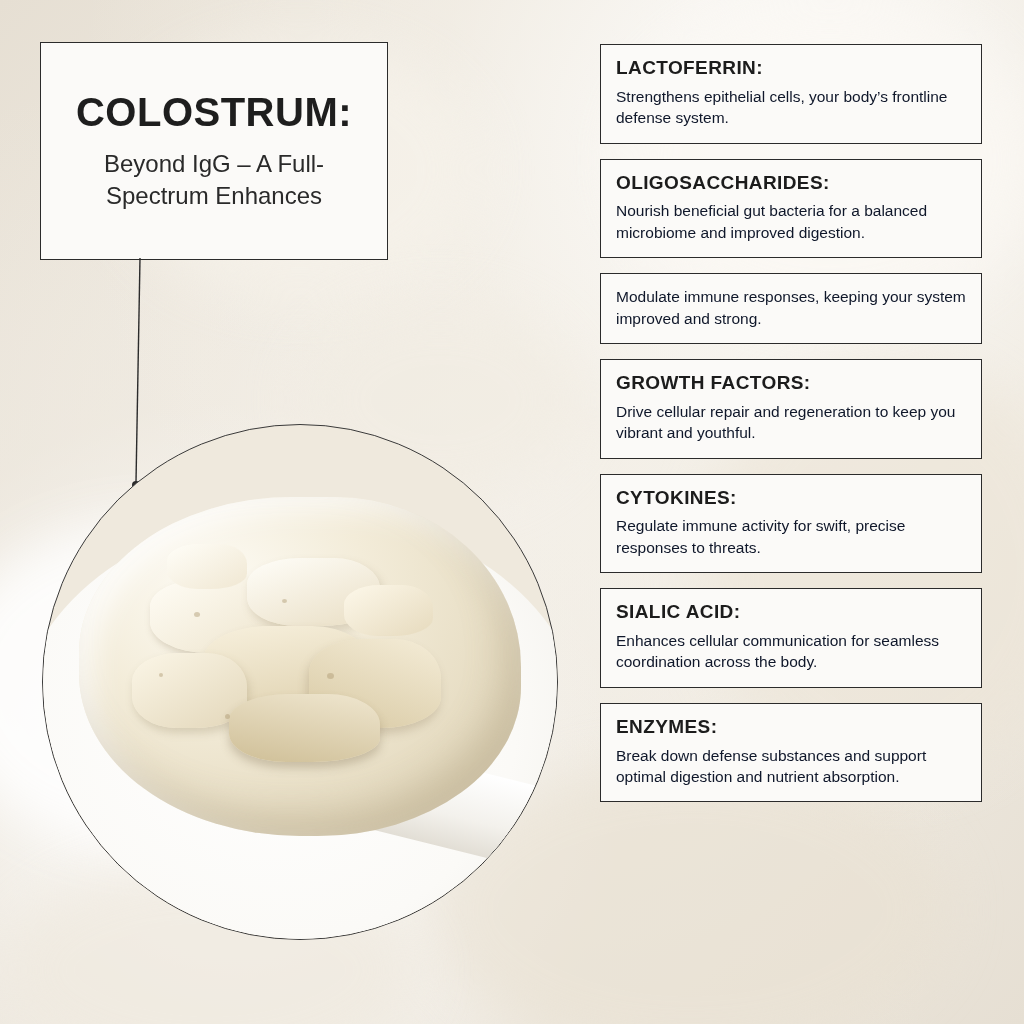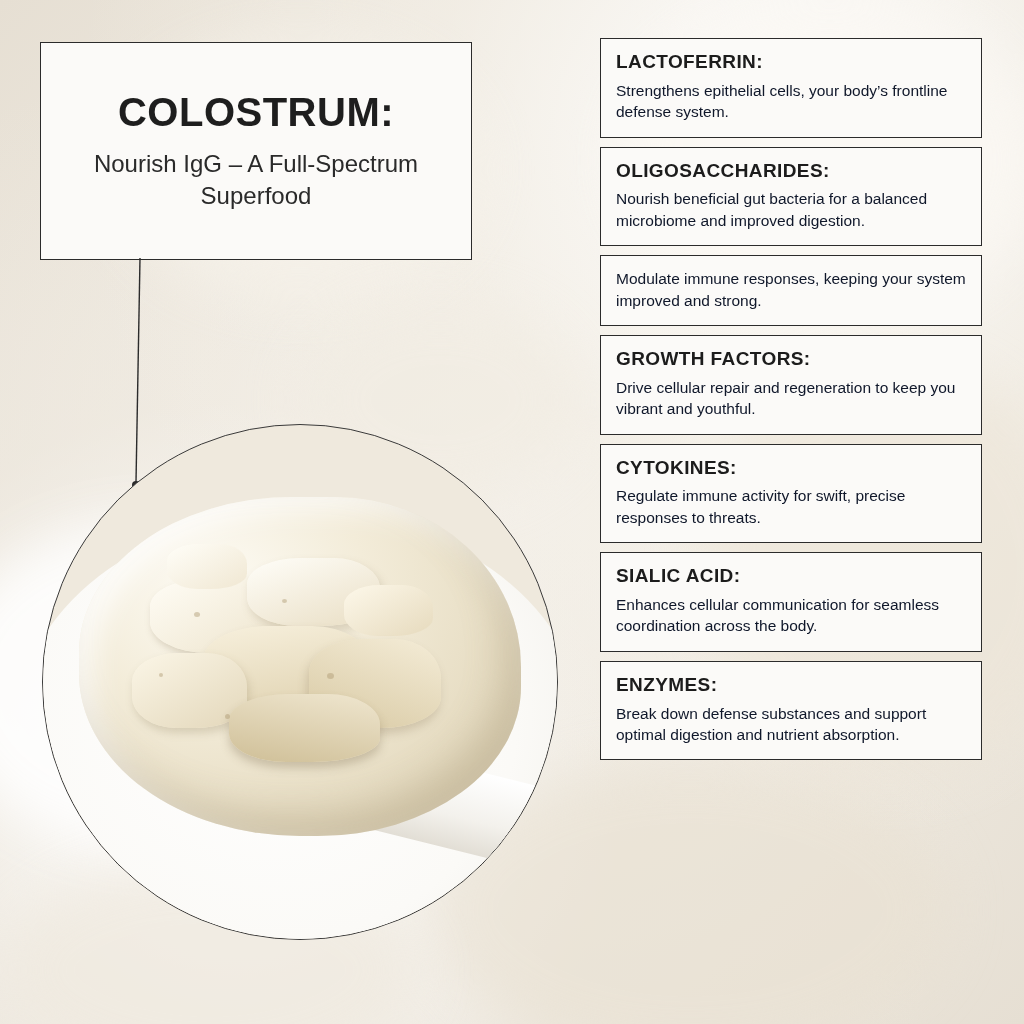--- a/index.html
+++ b/index.html
@@ -39,21 +39,21 @@
   .b4 { left: 700px; top: 360px; width: 380px; height: 420px; background: #ece4d6; opacity: 0.55; }
   .b5 { left: 430px; top: 760px; width: 520px; height: 300px; background: #e9e1d2; opacity: 0.6; }
   .b6 { left: 0px;   top: 860px; width: 420px; height: 220px; background: #efe9de; opacity: 0.7; }
   .b7 { left: 300px; top: 300px; width: 280px; height: 200px; background: #f1ece2; opacity: 0.6; }
 
   
   .title-card {
     position: absolute;
     left: 40px;
     top: 42px;
-    width: 432px;
+    width: 348px;
     height: 218px;
     background: #fbfaf8;
     border: 1.5px solid #2b2b2b;
     box-sizing: border-box;
     display: flex;
     flex-direction: column;
     align-items: center;
     justify-content: center;
     padding: 0 26px;
   }
@@ -161,20 +161,21 @@
     width: 382px;
     display: flex;
     flex-direction: column;
     gap: 9px;
   }
   .fact {
     background: #fbfaf8;
     border: 1.5px solid #2b2b2b;
     box-sizing: border-box;
     padding: 12px 15px 14px 15px;
+    margin-top: 6px;
   }
   .fact-title {
     font-size: 19px;
     font-weight: 700;
     letter-spacing: 0.4px;
     color: #1c1c1c;
     margin: 0 0 7px 0;
     line-height: 1.15;
   }
   .fact-body {
@@ -193,21 +194,21 @@
   <div class="blob b1"></div>
   <div class="blob b2"></div>
   <div class="blob b3"></div>
   <div class="blob b4"></div>
   <div class="blob b5"></div>
   <div class="blob b6"></div>
   <div class="blob b7"></div>
 
   <div class="title-card">
     <div class="title-main">COLOSTRUM:</div>
-    <div class="title-sub">Nourish IgG – A Full-Spectrum Superfood</div>
+    <div class="title-sub">Beyond IgG – A Full-Spectrum Enhances</div>
   </div>
 
   <svg class="leader" viewBox="0 0 40 235" width="40" height="235">
     <line x1="20" y1="0" x2="16" y2="224" stroke="#2b2b2b" stroke-width="1.4"></line>
     <circle cx="16" cy="227" r="4" fill="#2b2b2b"></circle>
   </svg>
 
   <div class="circle-photo">
     <div class="circle-inner">
       <div class="cup"></div>

